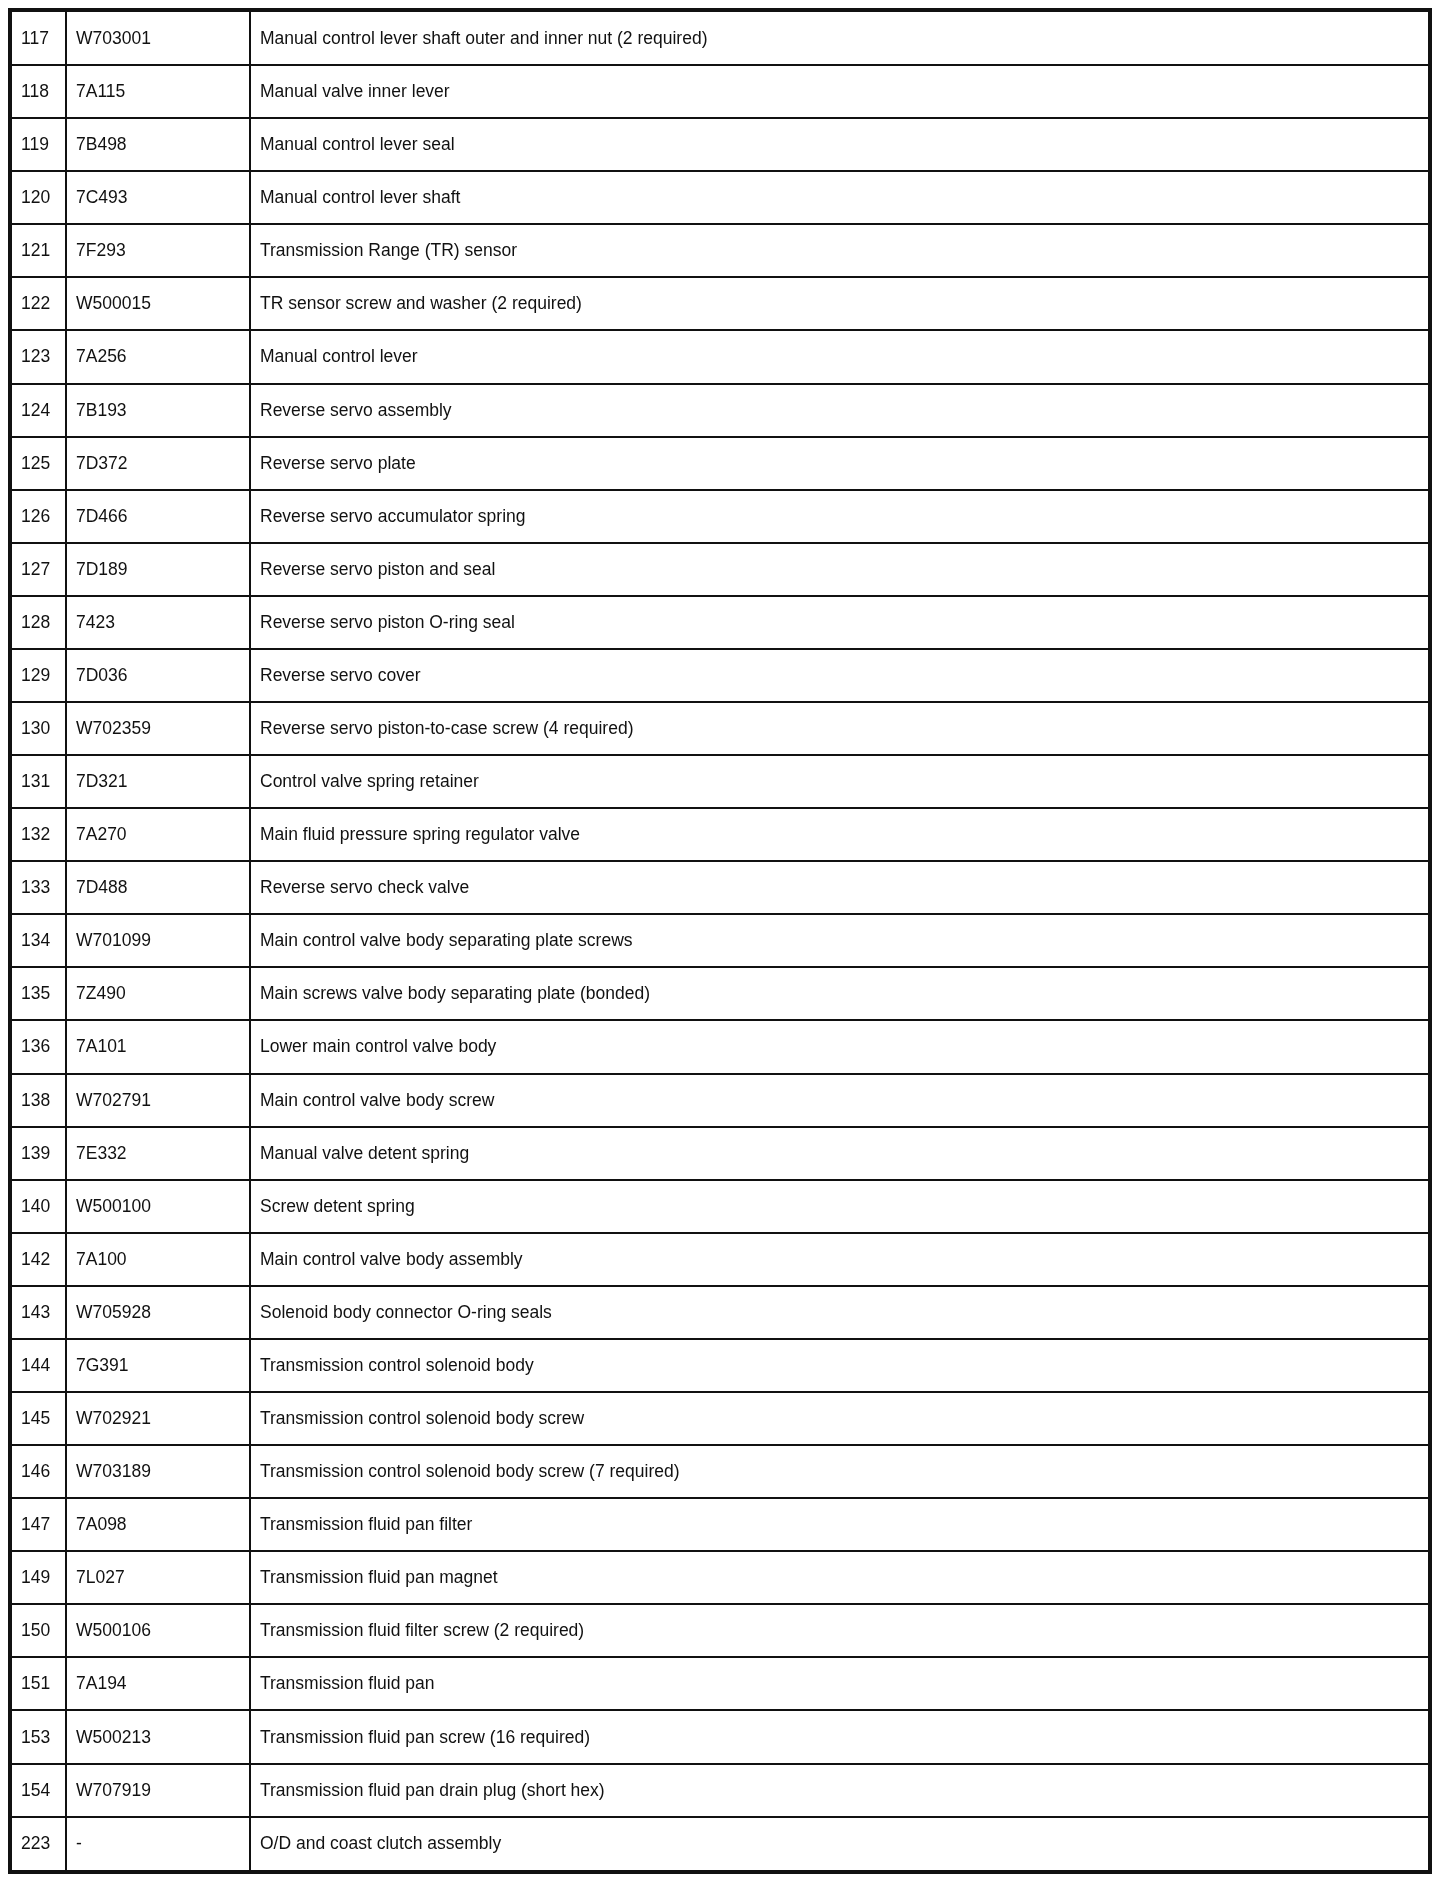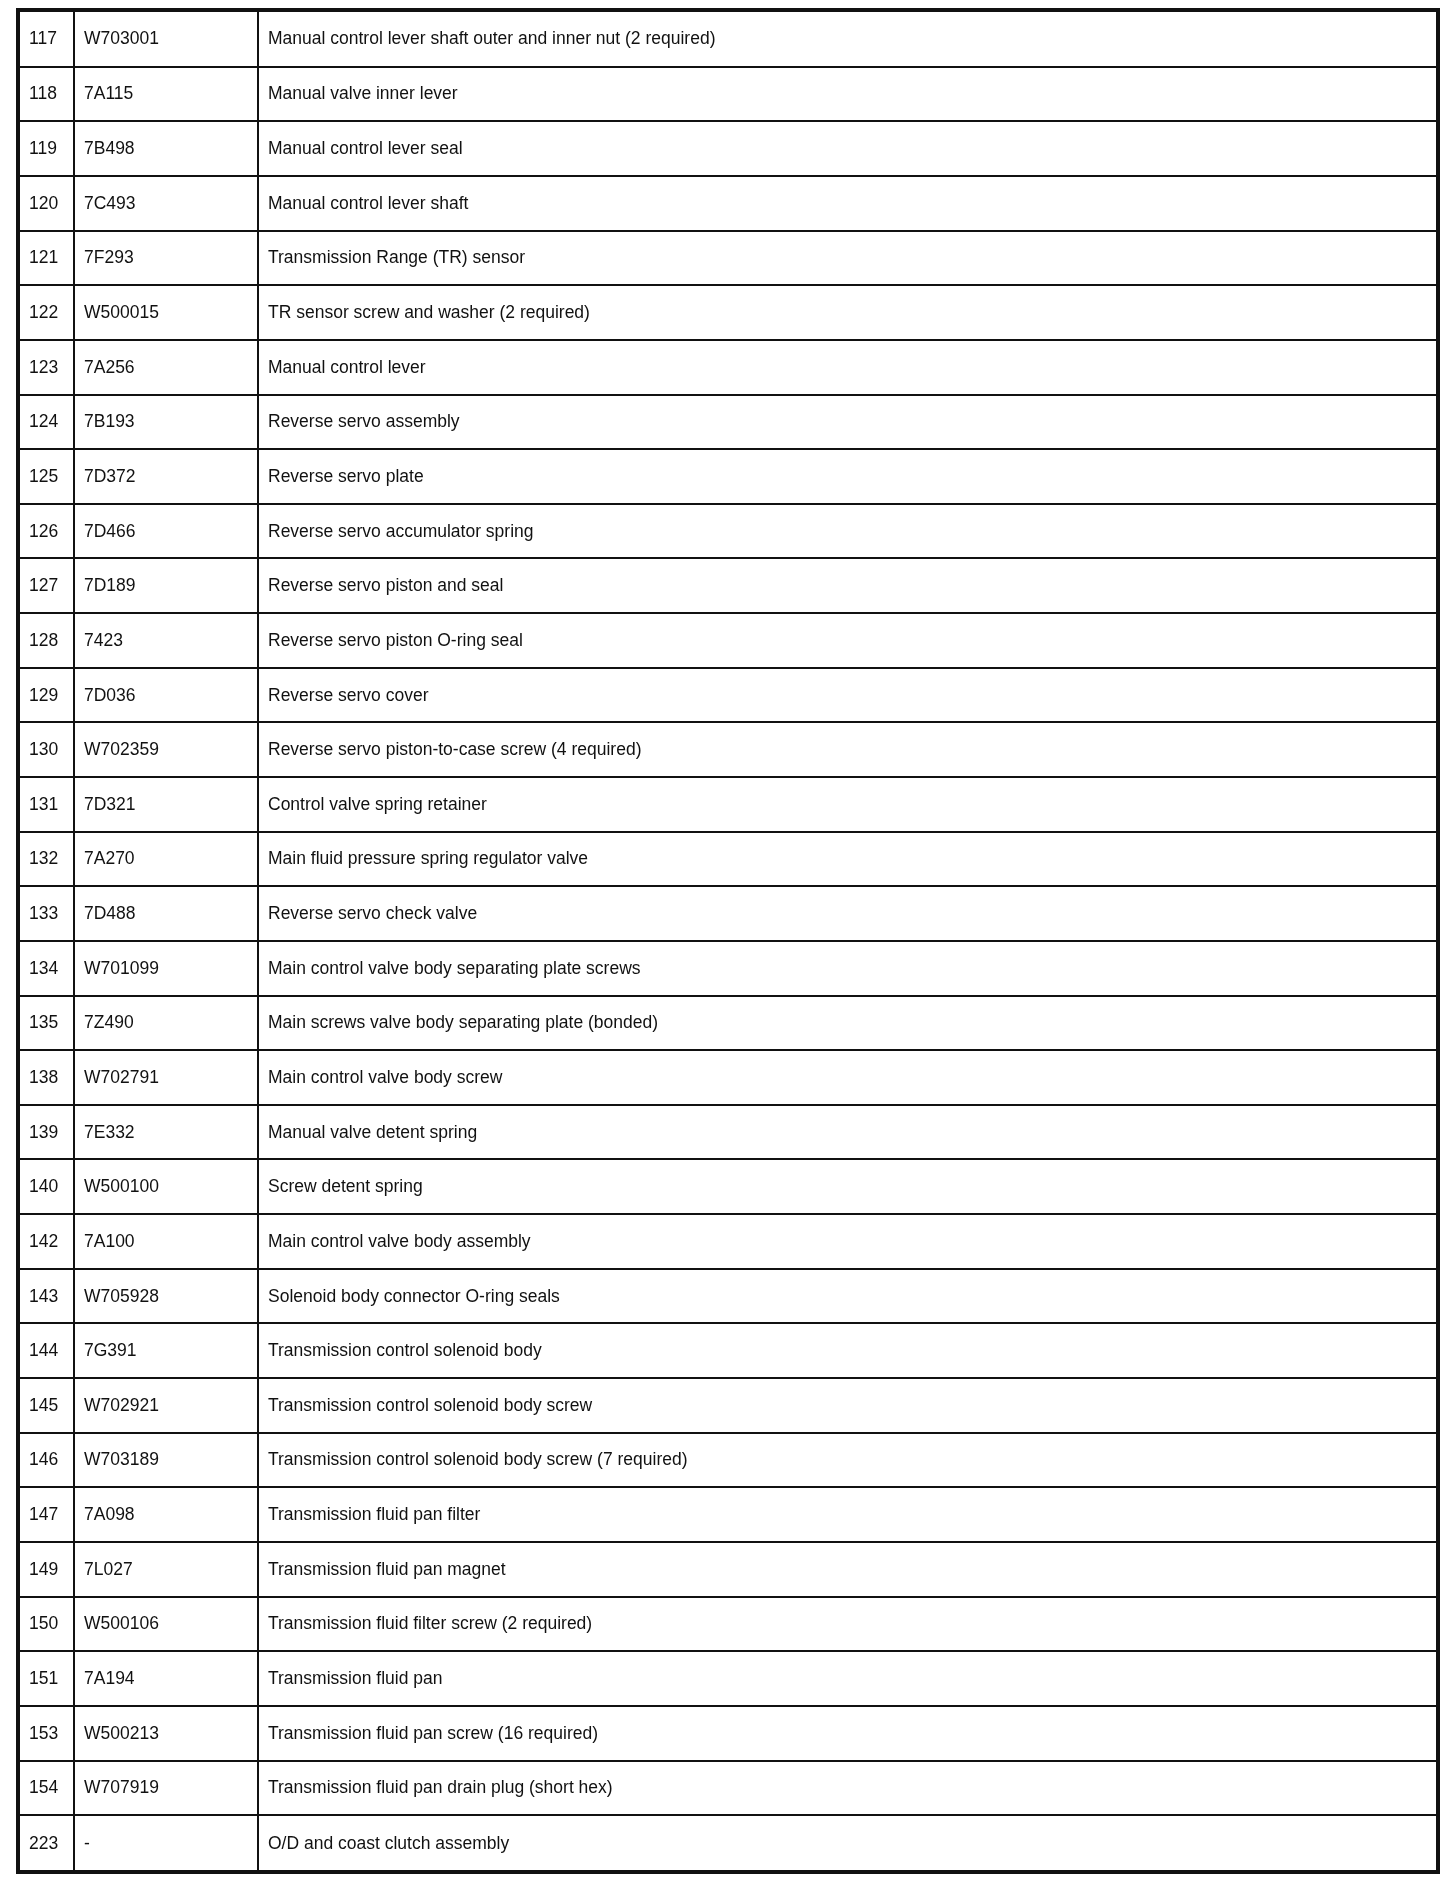--- a/index.html
+++ b/index.html
@@ -19,21 +19,20 @@
     height: 1882px;
     padding: 8px;
     background: #ffffff;
   }
   table.parts-table {
     width: 100%;
     height: 100%;
     border-collapse: collapse;
     table-layout: fixed;
     border: 4px solid #111111;
-    margin-left: 8px;
   }
   table.parts-table td {
     border: 2px solid #111111;
     font-size: 17.5px;
     line-height: 1.2;
     vertical-align: middle;
     padding: 2px 8px 2px 9px;
     overflow: hidden;
     white-space: nowrap;
     color: #111111;
@@ -144,20 +143,25 @@
           <td class="item-cell">134</td>
           <td class="part-cell">W701099</td>
           <td class="desc-cell">Main control valve body separating plate screws</td>
         </tr>
         <tr>
           <td class="item-cell">135</td>
           <td class="part-cell">7Z490</td>
           <td class="desc-cell">Main screws valve body separating plate (bonded)</td>
         </tr>
         <tr>
+          <td class="item-cell">136</td>
+          <td class="part-cell">7A101</td>
+          <td class="desc-cell">Lower main control valve body</td>
+        </tr>
+        <tr>
           <td class="item-cell">138</td>
           <td class="part-cell">W702791</td>
           <td class="desc-cell">Main control valve body screw</td>
         </tr>
         <tr>
           <td class="item-cell">139</td>
           <td class="part-cell">7E332</td>
           <td class="desc-cell">Manual valve detent spring</td>
         </tr>
         <tr>

